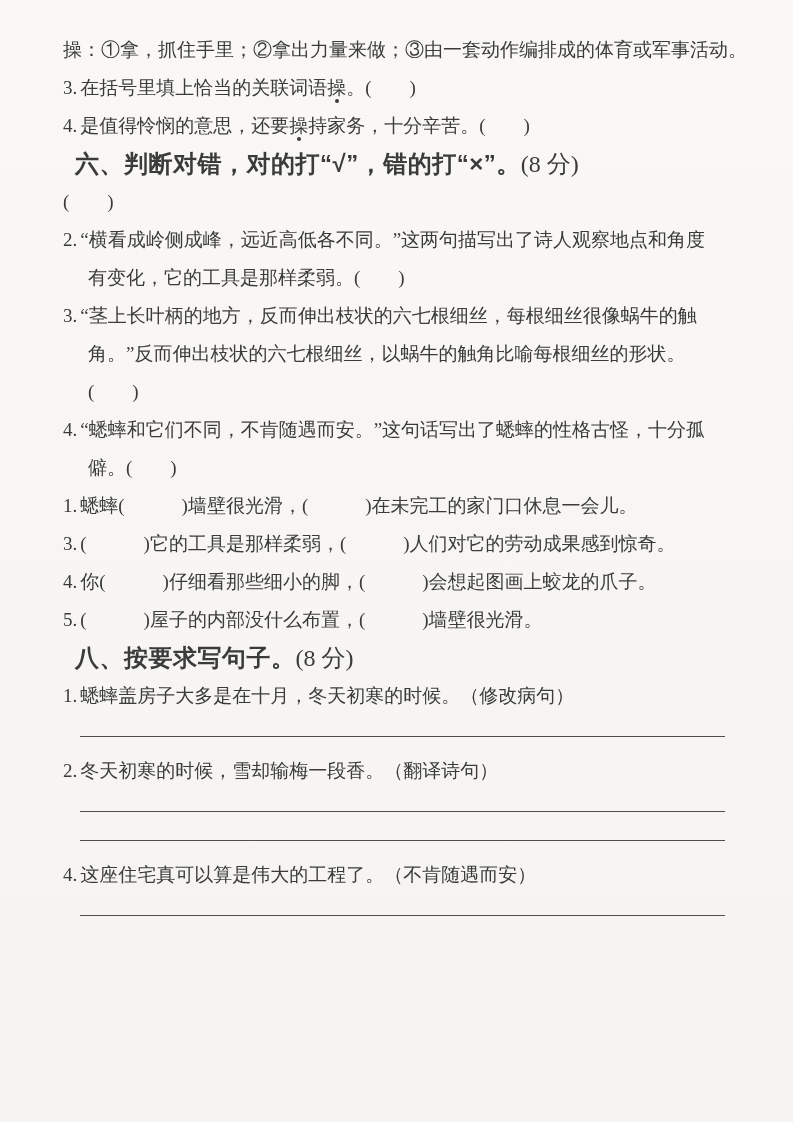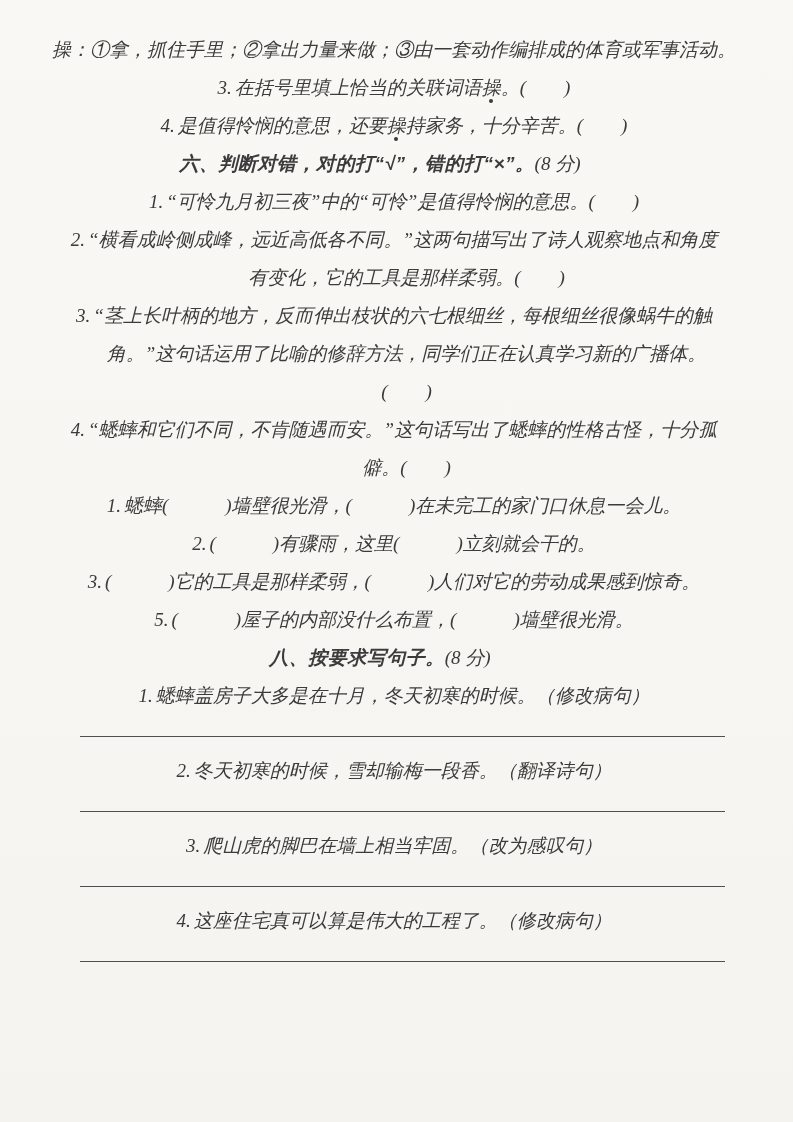--- a/index.html
+++ b/index.html
@@ -9,33 +9,32 @@
     margin:0 auto;
     background:linear-gradient(180deg,#f9f8f4 0%,#f6f5f1 70%,#f4f3ef 100%);
     box-sizing:border-box;
     padding:38px 68px 0 35px;
     font-family:"Liberation Serif","DejaVu Serif",serif;
     font-size:19px;
     color:#3b3b3b;
     overflow:hidden;
   }
   .line{
-    display:flex;justify-content:center;align-items:flex-start;
+    display:flex;justify-content:flex-start;align-items:flex-start;
     height:24px;line-height:24px;margin-bottom:14px;
     white-space:pre;
-    font-style:italic;
   }
   .li1{padding-left:28px}
   .li2{padding-left:53px}
   .txt{white-space:pre;}
   .num{padding-right:3px;}
   .ans{white-space:pre;flex:none;}
   .heading{
     font-family:"Liberation Sans","DejaVu Sans",sans-serif;
-    font-weight:bold;font-size:19px;letter-spacing:.5px;
+    font-weight:bold;font-size:24px;letter-spacing:.5px;margin-left:40px;
   }
   .heading .pts{font-weight:normal;font-family:"Liberation Serif","DejaVu Serif",serif;letter-spacing:0;}
   .emph{position:relative;}
   .emph::after{
     content:"";position:absolute;left:50%;bottom:-5px;transform:translateX(-50%);
     width:4px;height:4px;border-radius:50%;background:#3b3b3b;
   }
   .q8 .line{margin-bottom:0;}
   .rule{
     height:0;border:none;border-top:1.6px solid #4f4f4f;
@@ -59,60 +58,59 @@
   <div class="line li1">
     <span class="txt"><span class="num">4.</span><span>是值得怜悯的意思，还要</span><span class="emph">操</span><span>持家务，十分辛苦。</span></span>
     <span class="ans">(　　)</span>
   </div>
 
   <div class="line heading">
     <span class="txt"><span>六、判断对错，对的打“√”，错的打“×”。</span><span class="pts">(8 分)</span></span>
   </div>
 
   <div class="line li1">
-    <span class="txt"><span class="num">1.</span><span>“可怜九月初三夜”中的“可怜”是值得怜悯的意思。</span></span>
     <span class="ans">(　　)</span>
   </div>
 
   <div class="line li1">
     <span class="txt"><span class="num">2.</span><span>“横看成岭侧成峰，远近高低各不同。”这两句描写出了诗人观察地点和角度</span></span>
   </div>
   <div class="line li2">
     <span class="txt">有变化，它的工具是那样柔弱。</span>
     <span class="ans">(　　)</span>
   </div>
 
   <div class="line li1">
     <span class="txt"><span class="num">3.</span><span>“茎上长叶柄的地方，反而伸出枝状的六七根细丝，每根细丝很像蜗牛的触</span></span>
   </div>
   <div class="line li2">
-    <span class="txt">角。”这句话运用了比喻的修辞方法，同学们正在认真学习新的广播体。</span>
+    <span class="txt">角。”反而伸出枝状的六七根细丝，以蜗牛的触角比喻每根细丝的形状。</span>
   </div>
   <div class="line li2">
     <span class="txt"></span>
     <span class="ans">(　　)</span>
   </div>
 
   <div class="line li1">
     <span class="txt"><span class="num">4.</span><span>“蟋蟀和它们不同，不肯随遇而安。”这句话写出了蟋蟀的性格古怪，十分孤</span></span>
   </div>
   <div class="line li2">
     <span class="txt">僻。</span>
     <span class="ans">(　　)</span>
   </div>
 
 
   <div class="line li1">
     <span class="txt"><span class="num">1.</span><span>蟋蟀(　　　)墙壁很光滑，(　　　)在未完工的家门口休息一会儿。</span></span>
   </div>
   <div class="line li1">
-    <span class="txt"><span class="num">2.</span><span>(　　　)有骤雨，这里(　　　)立刻就会干的。</span></span>
+    <span class="txt"><span class="num">3.</span><span>(　　　)它的工具是那样柔弱，(　　　)人们对它的劳动成果感到惊奇。</span></span>
   </div>
   <div class="line li1">
-    <span class="txt"><span class="num">3.</span><span>(　　　)它的工具是那样柔弱，(　　　)人们对它的劳动成果感到惊奇。</span></span>
+    <span class="txt"><span class="num">4.</span><span>你(　　　)仔细看那些细小的脚，(　　　)会想起图画上蛟龙的爪子。</span></span>
   </div>
   <div class="line li1">
     <span class="txt"><span class="num">5.</span><span>(　　　)屋子的内部没什么布置，(　　　)墙壁很光滑。</span></span>
   </div>
 
   <div class="line heading">
     <span class="txt"><span>八、按要求写句子。</span><span class="pts">(8 分)</span></span>
   </div>
 
   <div class="q8">
@@ -123,26 +121,23 @@
   </div>
 
   <div class="q8">
     <div class="line li1">
       <span class="txt"><span class="num">2.</span><span>冬天初寒的时候，雪却输梅一段香。（翻译诗句）</span></span>
     </div>
     <div class="rule"></div>
   </div>
 
   <div class="q8">
-    <div class="line li1">
-      <span class="txt"><span class="num">3.</span><span>爬山虎的脚巴在墙上相当牢固。（改为感叹句）</span></span>
-    </div>
     <div class="rule"></div>
   </div>
 
   <div class="q8">
     <div class="line li1">
-      <span class="txt"><span class="num">4.</span><span>这座住宅真可以算是伟大的工程了。（修改病句）</span></span>
+      <span class="txt"><span class="num">4.</span><span>这座住宅真可以算是伟大的工程了。（不肯随遇而安）</span></span>
     </div>
     <div class="rule"></div>
   </div>
 
 </div>
 
 </body></html>

